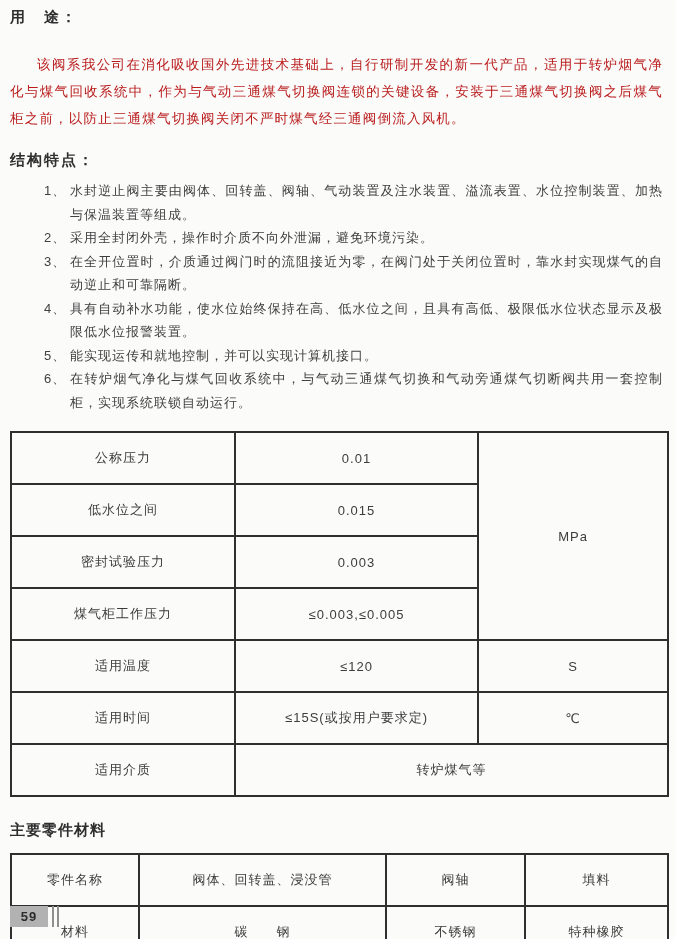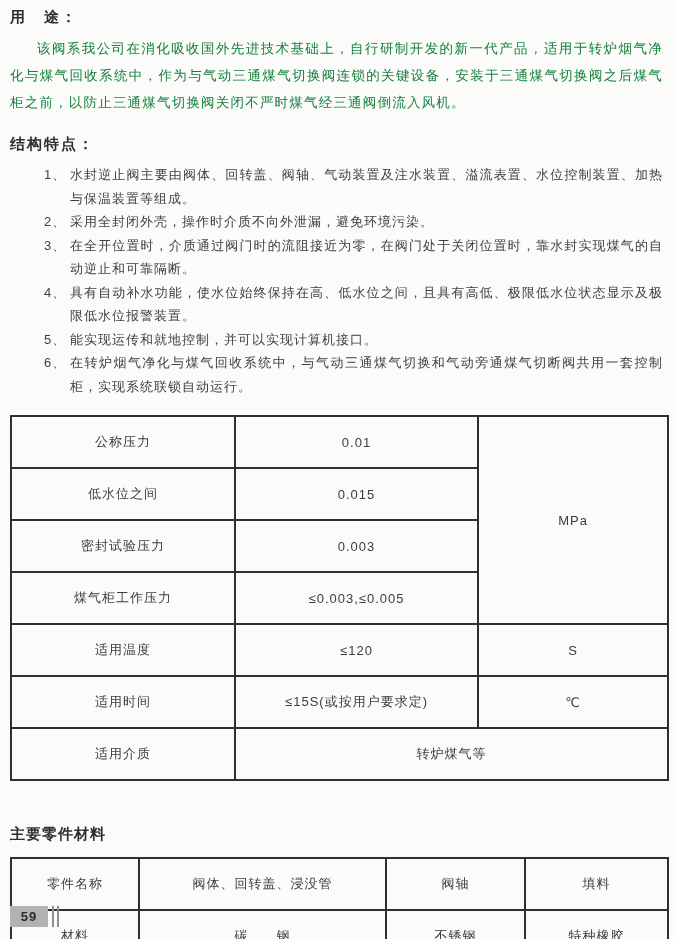--- a/index.html
+++ b/index.html
@@ -16,27 +16,27 @@
     height: 939px;
     padding: 8px 12px 0 10px;
   }
   .sec-heading {
     font-size: 15px;
     font-weight: bold;
     color: #2e2e2e;
     letter-spacing: 2px;
   }
   .purpose-body {
-    margin-top: 8px;
+    margin-top: 24px;
     font-size: 13.5px;
     line-height: 27px;
     letter-spacing: 1.2px;
     text-indent: 2em;
     text-align: justify;
-    color: #15803d;
+    color: #b91c1c;
   }
   .features-heading { margin-top: 19px; }
   .features-list {
     list-style: none;
     margin-top: 9px;
     padding-left: 34px;
   }
   .features-list li {
     display: flex;
     font-size: 13px;
@@ -58,21 +58,21 @@
   td {
     border: 2px solid #2f2f2f;
     text-align: center;
     vertical-align: middle;
     font-size: 13px;
     letter-spacing: 1px;
     color: #3c3c3c;
     height: 41px;
     padding: 16px 4px;
   }
-  .mat-heading { margin-top: 44px; letter-spacing: 1px; }
+  .mat-heading { margin-top: 24px; letter-spacing: 1px; }
   .pagenum-wrap {
     position: absolute;
     left: 10px;
     top: 906px;
     display: flex;
     align-items: center;
   }
   .pagenum {
     display: inline-block;
     width: 38px;

